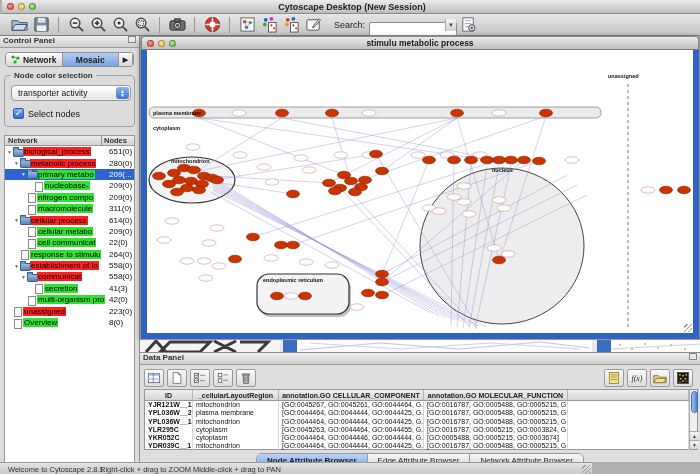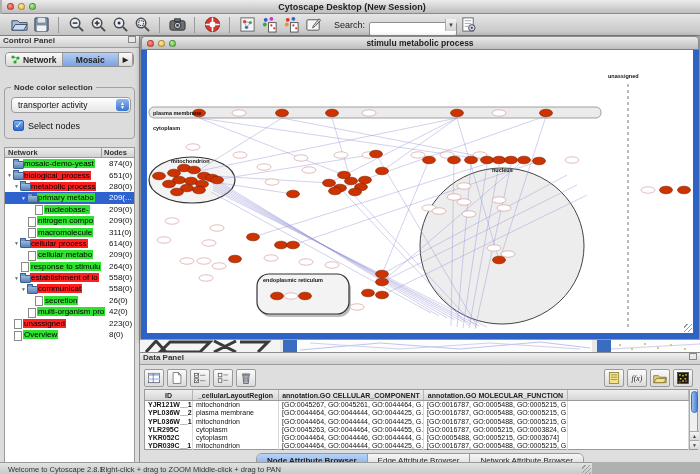--- a/index.html
+++ b/index.html
@@ -41,21 +41,21 @@
     padding:0 3px; font-size:8px; font-weight:bold; color:#333; }
   .panel-head .float-ic { margin-left:auto; width:8px; height:7px;
     border:1px solid #888; background:#e8e8e8; }
   #cp-tabs { display:flex; margin:4px 5px 0 5px; height:15px;
     border:1px solid #8f8f8f; border-radius:4px; overflow:hidden; background:#e9e9e9; }
   .cp-tab { flex:1; display:flex; align-items:center; justify-content:center;
     gap:3px; font-size:8.5px; font-weight:bold; color:#222;
     background:linear-gradient(#fbfbfb,#d8d8d8); border-right:1px solid #9a9a9a; }
   .cp-tab.sel { background:linear-gradient(#b4cdf2,#7ba3e0); }
   .cp-tab-arrow { flex:0 0 14px; font-size:7px; background:linear-gradient(#fbfbfb,#d8d8d8); }
-  #ncs-group { position:relative; margin:20px 4px 0 4px; border:1px solid #a2a2a2;
+  #ncs-group { position:relative; margin:8px 4px 0 4px; border:1px solid #a2a2a2;
     border-radius:4px; height:52px; }
   #ncs-label { position:absolute; top:-5px; left:6px; background:#dcdcdc;
     padding:0 3px; font-size:8px; font-weight:bold; color:#333; }
   #ncs-select { position:absolute; left:6px; top:9px; width:120px; height:16px;
     background:linear-gradient(#ffffff,#e6e6e6); border:1px solid #9a9a9a; border-radius:4px;
     font-size:8.5px; color:#111; display:flex; align-items:center; padding-left:6px; }
   #ncs-stepper { position:absolute; right:1px; top:1px; bottom:1px; width:13px;
     border-radius:3px; background:linear-gradient(#8fb6ef,#3a74d4);
     display:flex; flex-direction:column; align-items:center; justify-content:center;
     color:#fff; font-size:5px; line-height:4px; }
@@ -313,26 +313,20 @@
         <span id="ncs-checkbox">✓</span>
         <span id="ncs-check-label">Select nodes</span>
       </div>
     </div>
     <div id="tree-header">
       <span class="th1">Network</span>
       <span class="th2">Nodes</span>
     </div>
     <div id="tree">
         <div class="trow">
-          <span style="flex: 0 0 8px;"></span>
-          <span class="tico folder"></span>
-          <span class="tlabel green">mosaic-demo-yeast</span>
-          <span class="tcount">874(0)</span>
-        </div>
-        <div class="trow">
           <span style="flex: 0 0 1px;"></span>
           <span class="tarrow">▼</span>
           <span class="tico folder"></span>
           <span class="tlabel red">biological_process</span>
           <span class="tcount">651(0)</span>
         </div>
         <div class="trow">
           <span style="flex: 0 0 8px;"></span>
           <span class="tarrow">▼</span>
           <span class="tico folder"></span>
@@ -371,20 +365,26 @@
           <span class="tlabel red">cellular process</span>
           <span class="tcount">614(0)</span>
         </div>
         <div class="trow">
           <span style="flex: 0 0 22px;"></span>
           <span class="tico doc"></span>
           <span class="tlabel green">cellular metabo</span>
           <span class="tcount">209(0)</span>
         </div>
         <div class="trow">
+          <span style="flex: 0 0 22px;"></span>
+          <span class="tico doc"></span>
+          <span class="tlabel green">cell communicat</span>
+          <span class="tcount">22(0)</span>
+        </div>
+        <div class="trow">
           <span style="flex: 0 0 15px;"></span>
           <span class="tico doc"></span>
           <span class="tlabel green">response to stimulu</span>
           <span class="tcount">264(0)</span>
         </div>
         <div class="trow">
           <span style="flex: 0 0 8px;"></span>
           <span class="tarrow">▼</span>
           <span class="tico folder"></span>
           <span class="tlabel red">establishment of lo</span>
@@ -394,21 +394,21 @@
           <span style="flex: 0 0 15px;"></span>
           <span class="tarrow">▼</span>
           <span class="tico folder"></span>
           <span class="tlabel red">communicat</span>
           <span class="tcount">558(0)</span>
         </div>
         <div class="trow">
           <span style="flex: 0 0 29px;"></span>
           <span class="tico doc"></span>
           <span class="tlabel green">secretion</span>
-          <span class="tcount">26(0)</span>
+          <span class="tcount">41(3)</span>
         </div>
         <div class="trow">
           <span style="flex: 0 0 22px;"></span>
           <span class="tico doc"></span>
           <span class="tlabel green">multi-organism pro</span>
           <span class="tcount">42(0)</span>
         </div>
         <div class="trow">
           <span style="flex: 0 0 8px;"></span>
           <span class="tico doc"></span>

